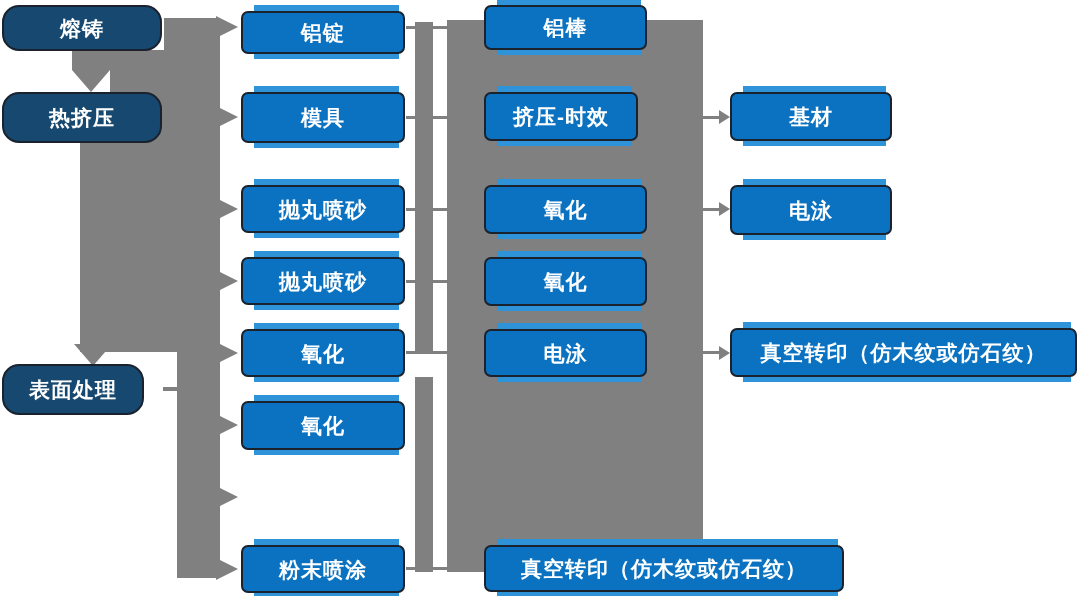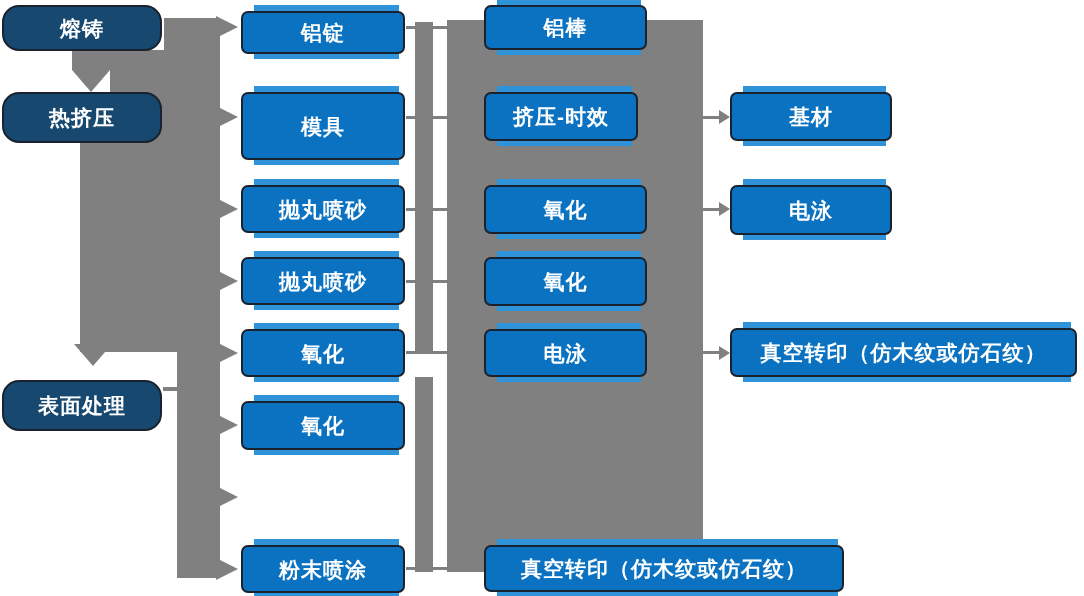--- a/index.html
+++ b/index.html
@@ -68,33 +68,33 @@
   <div class="node dark" style="left:2px;top:5px;width:160px;height:46px">
     <span class="face">
         <span class="lbl">熔铸</span>
       </span>
   </div>
   <div class="node dark" style="left:2px;top:92px;width:160px;height:51px">
     <span class="face">
         <span class="lbl">热挤压</span>
       </span>
   </div>
-  <div class="node dark" style="left:2px;top:380px;width:160px;height:51px">
+  <div class="node dark" style="left:2px;top:364px;width:142px;height:51px">
     <span class="face">
         <span class="lbl">表面处理</span>
       </span>
   </div>
 
   <div class="node blue" style="left:241px;top:11px;width:164px;height:43px">
     <span class="strip"></span>
     <span class="face">
         <span class="lbl">铝锭</span>
       </span>
   </div>
-  <div class="node blue" style="left:241px;top:92px;width:164px;height:68px">
+  <div class="node blue" style="left:241px;top:92px;width:164px;height:51px">
     <span class="strip"></span>
     <span class="face">
         <span class="lbl">模具</span>
       </span>
   </div>
   <div class="node blue" style="left:241px;top:185px;width:164px;height:48px">
     <span class="strip"></span>
     <span class="face">
         <span class="lbl">抛丸喷砂</span>
       </span>

